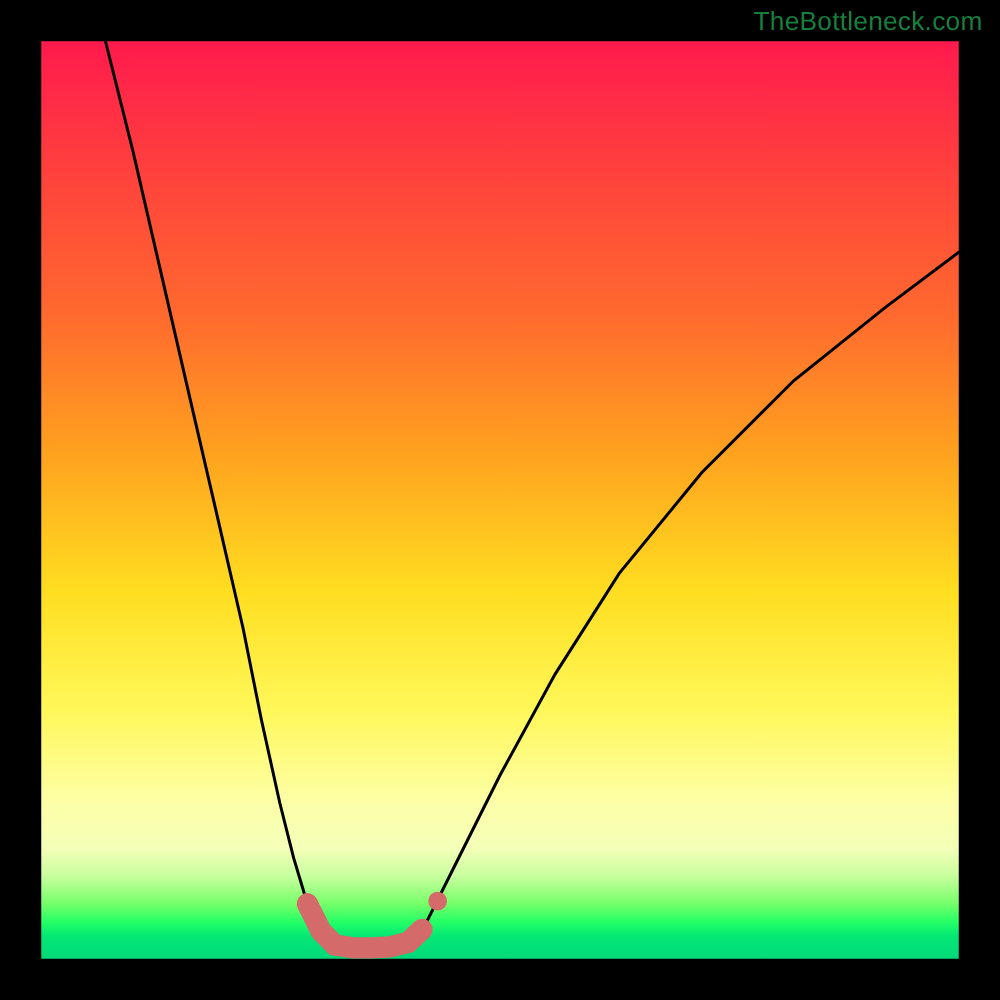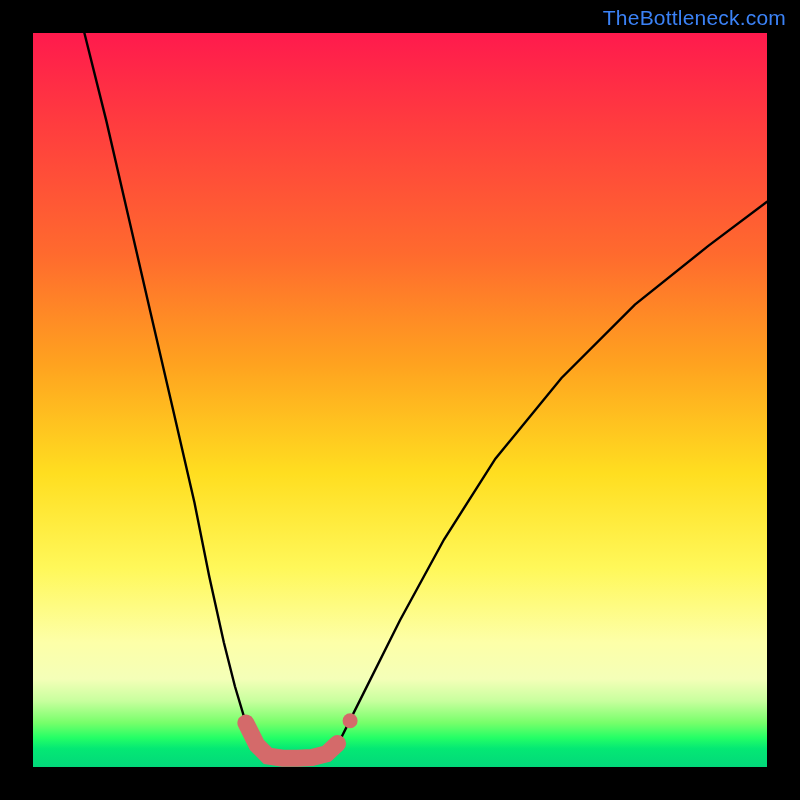--- a/index.html
+++ b/index.html
@@ -40,21 +40,21 @@
       #76ff6a 94%,
       #25ff66 96%,
       #04e874 97.5%,
       #02d87a 100%
     );
   }
   .watermark {
     position: absolute;
     top: 6px;
     right: 14px;
-    color: #3b82f6;
+    color: #15803d;
     font-size: 21px;
     letter-spacing: 0.2px;
     font-weight: 400;
   }
   svg.curves {
     position: absolute;
     left: 33px;
     top: 33px;
     width: 734px;
     height: 734px;

